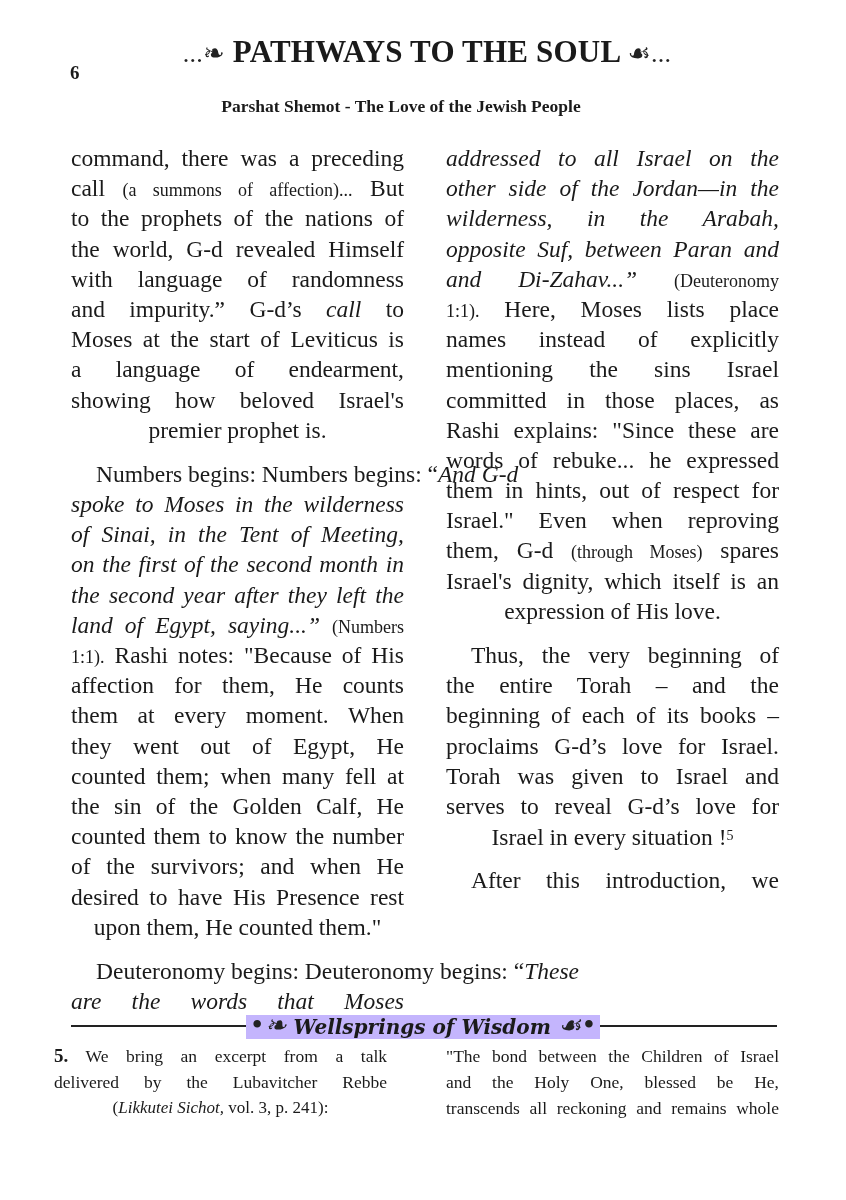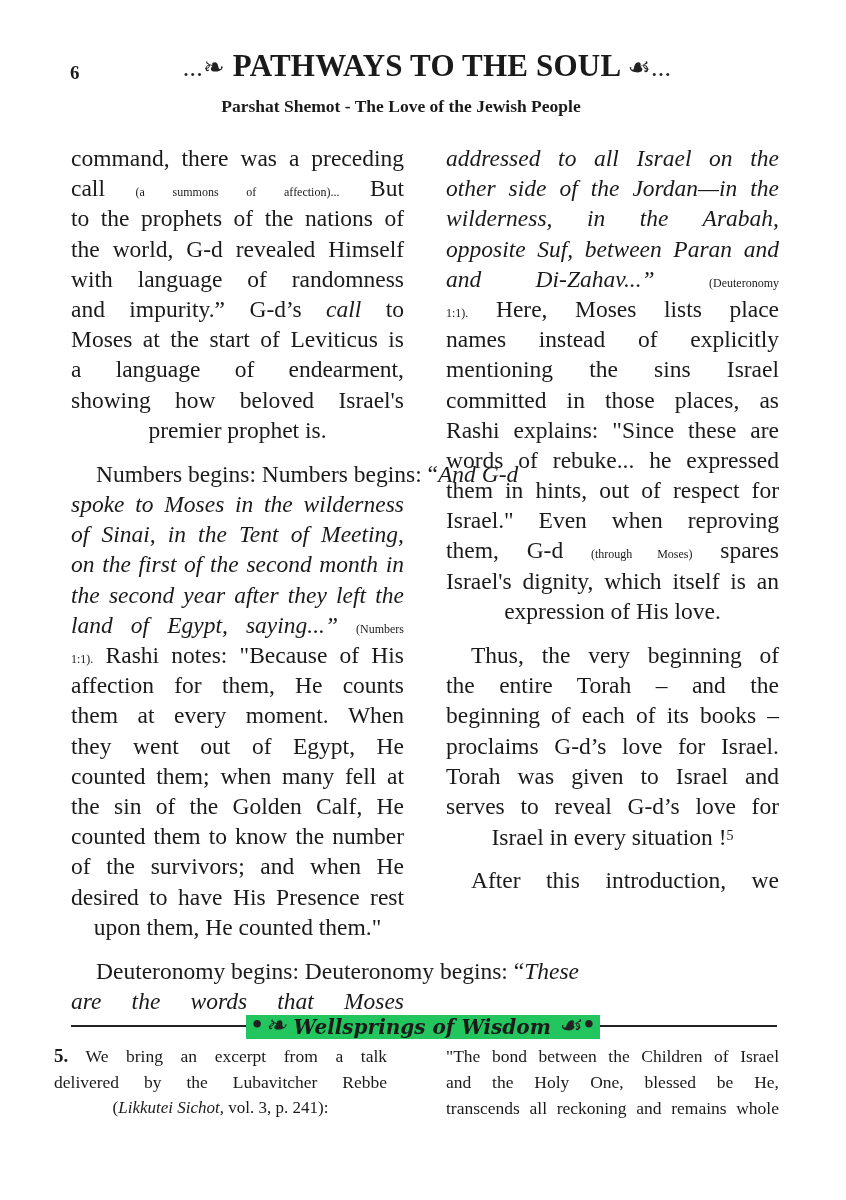--- a/index.html
+++ b/index.html
@@ -1,36 +1,36 @@
 <!DOCTYPE html>
 <html><head>
 <meta charset="utf-8">
 <style>
   html, body { margin: 0; padding: 0; background: #ffffff; }
   body { width: 846px; height: 1200px; position: relative; overflow: hidden;
          font-family: "Liberation Serif", "DejaVu Serif", serif; color: #1a1a1a; }
   .page-number { position: absolute; left: 70px; top: 62px; font-size: 19px; font-weight: bold; }
-  .running-title { position: absolute; left: 132px; top: 48px; width: 590px; text-align: center;
+  .running-title { position: absolute; left: 132px; top: 34px; width: 590px; text-align: center;
                    font-size: 31px; font-weight: bold; letter-spacing: 0.2px; white-space: nowrap; }
   .orn { font-weight: normal; font-size: 26px; color: #222; }
   .subtitle { position: absolute; left: 0; top: 96px; width: 802px; text-align: center;
               font-size: 17.5px; font-weight: bold; }
   .col { position: absolute; top: 143px; width: 333px; font-size: 23.5px; line-height: 30.2px; }
   .col-left { left: 71px; }
   .col-right { left: 446px; }
   .ln { display: block; text-align: justify; text-align-last: justify; white-space: nowrap; height: 30.2px; }
   .ln.c { text-align: center; text-align-last: center; }
   .ln.ind { padding-left: 25px; }
   .gap { display: block; height: 14px; }
-  .sm { font-size: 12px; }
+  .sm { font-size: 18px; }
   i { font-style: italic; }
   .sup { font-size: 14px; vertical-align: 5px; }
   .footer-rule { position: absolute; left: 71px; top: 1025px; width: 706px; height: 1.5px; background: #222; }
   .footer-title { position: absolute; left: 0; top: 1010px; width: 846px; text-align: center; }
-  .footer-title span.bg { background: #22c55e; padding: 0 4px; font-size: 20px; font-style: italic;
+  .footer-title span.bg { background: #c4b5fd; padding: 0 4px; font-size: 20px; font-style: italic;
                           font-weight: bold; font-family: "DejaVu Serif", serif; }
   .fcol { position: absolute; top: 1043px; width: 333px; font-size: 17.5px; line-height: 26px; }
   .fcol .ln { height: 26px; }
   .fcol-left { left: 54px; }
   .fcol-right { left: 446px; }
   .fn-num { font-weight: bold; font-size: 19px; }
   .fsm { font-size: 17px; }
 </style>
 </head>
 <body>

